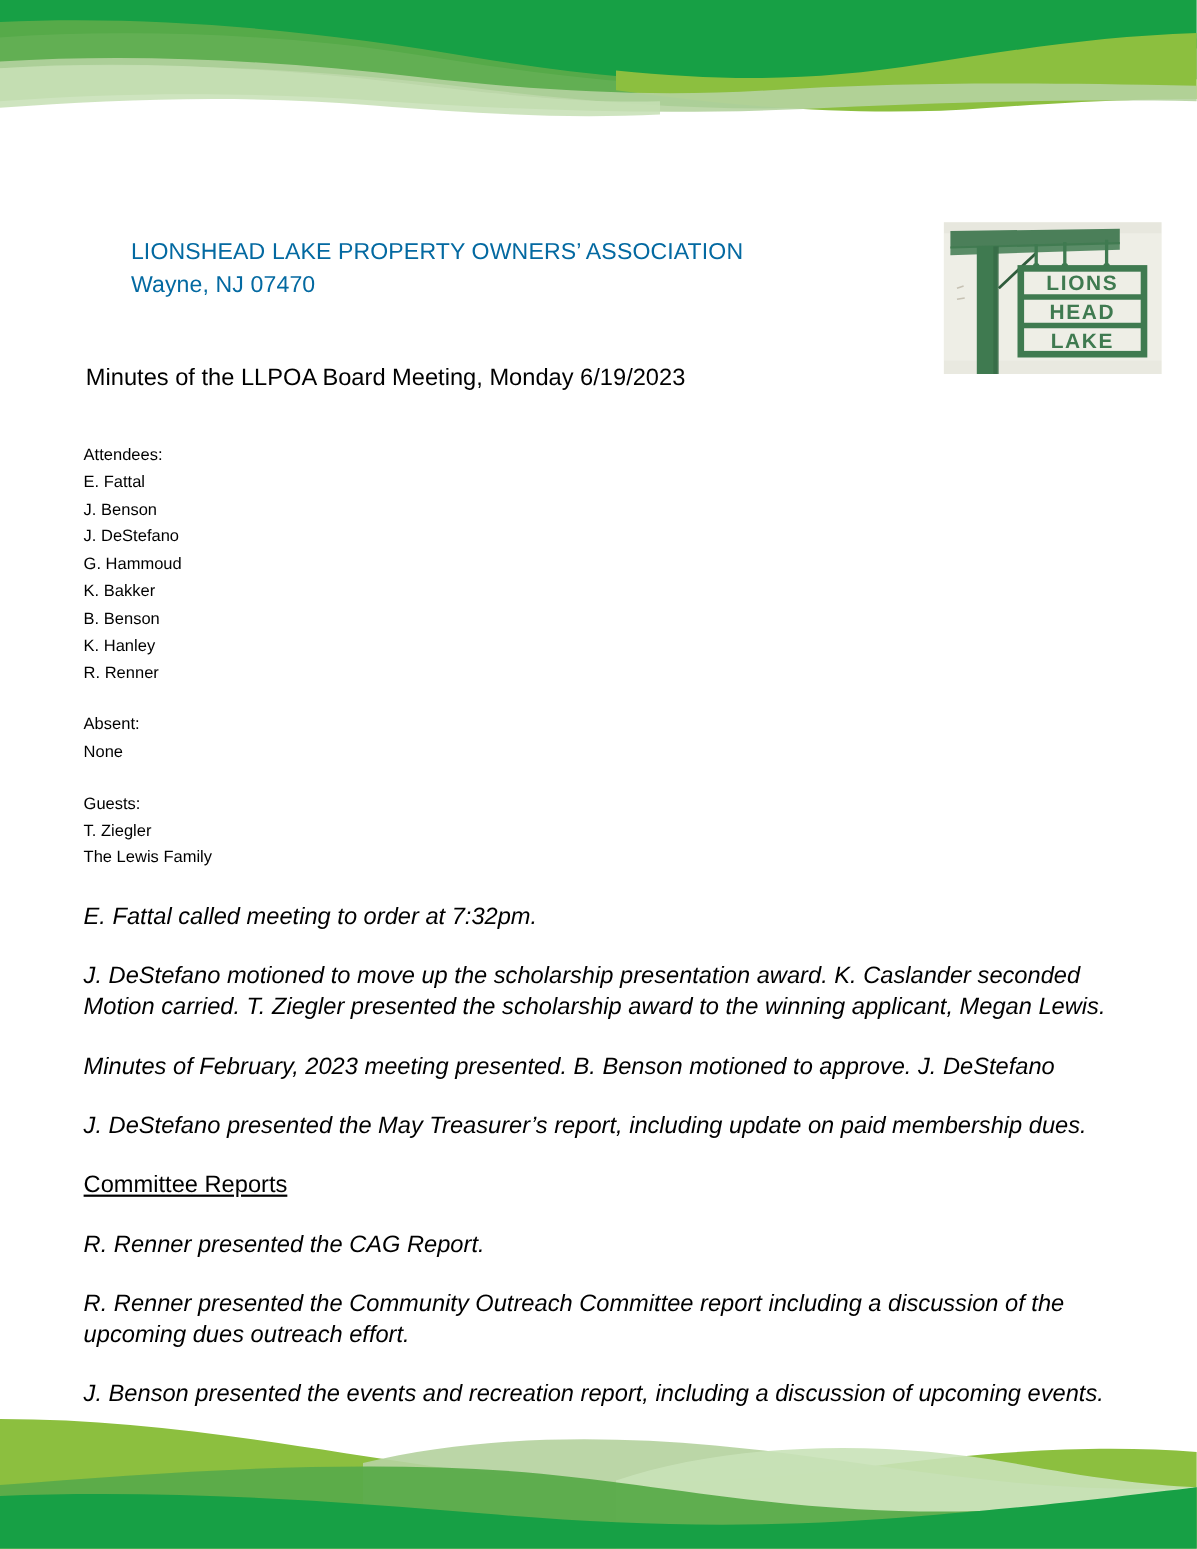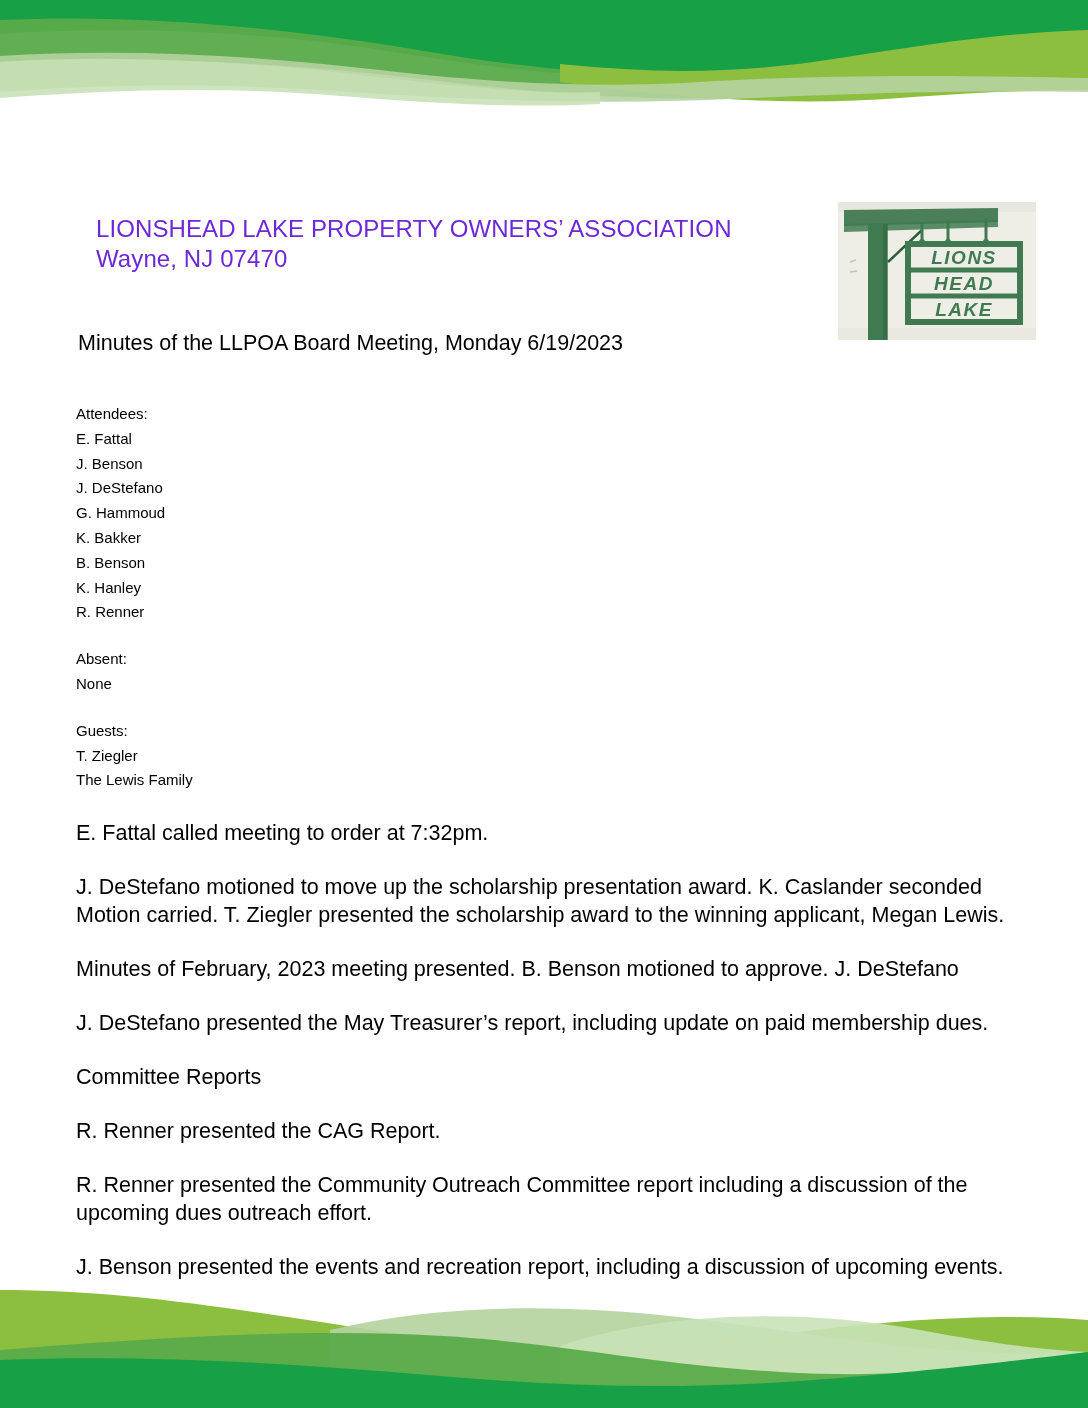--- a/index.html
+++ b/index.html
@@ -35,37 +35,37 @@
     height: 1408px;
   }
 
   .letterhead {
     position: absolute;
     left: 96px;
     top: 214px;
     width: 640px;
   }
   .letterhead .org-line {
-    color: #6d28d9;
-    font-size: 24px;
+    color: #0369a1;
+    font-size: 21px;
     line-height: 30px;
     letter-spacing: 0.1px;
     white-space: nowrap;
+    margin-left: 23px;
   }
 
   .logo {
     position: absolute;
-    left: 838px;
+    left: 858px;
     top: 202px;
     width: 198px;
     height: 138px;
     background: #efefe7;
     overflow: hidden;
     border: 0;
-    font-style: italic;
   }
   .logo svg { display:block; width: 100%; height: 100%; }
 
   .doc-body {
     position: absolute;
     left: 76px;
     top: 328px;
     width: 940px;
   }
 
@@ -82,27 +82,29 @@
   }
   .block .ln { display: block; white-space: nowrap; }
 
   .gap-sm { height: 22px; }
   .gap-md { height: 26px; }
 
   .para {
     font-size: 21.5px;
     line-height: 28px;
     margin: 0;
+    font-style: italic;
   }
   .para .ln { display: block; }
 
   .section-head {
     font-size: 21.5px;
     line-height: 28px;
     margin: 0;
+    text-decoration: underline;
     display: inline-block;
   }
 </style>
 </head>
 <body>
 
 <div class="page">
 
   <div class="wave-band header">
     <svg viewBox="0 0 1088 130" preserveAspectRatio="none">

